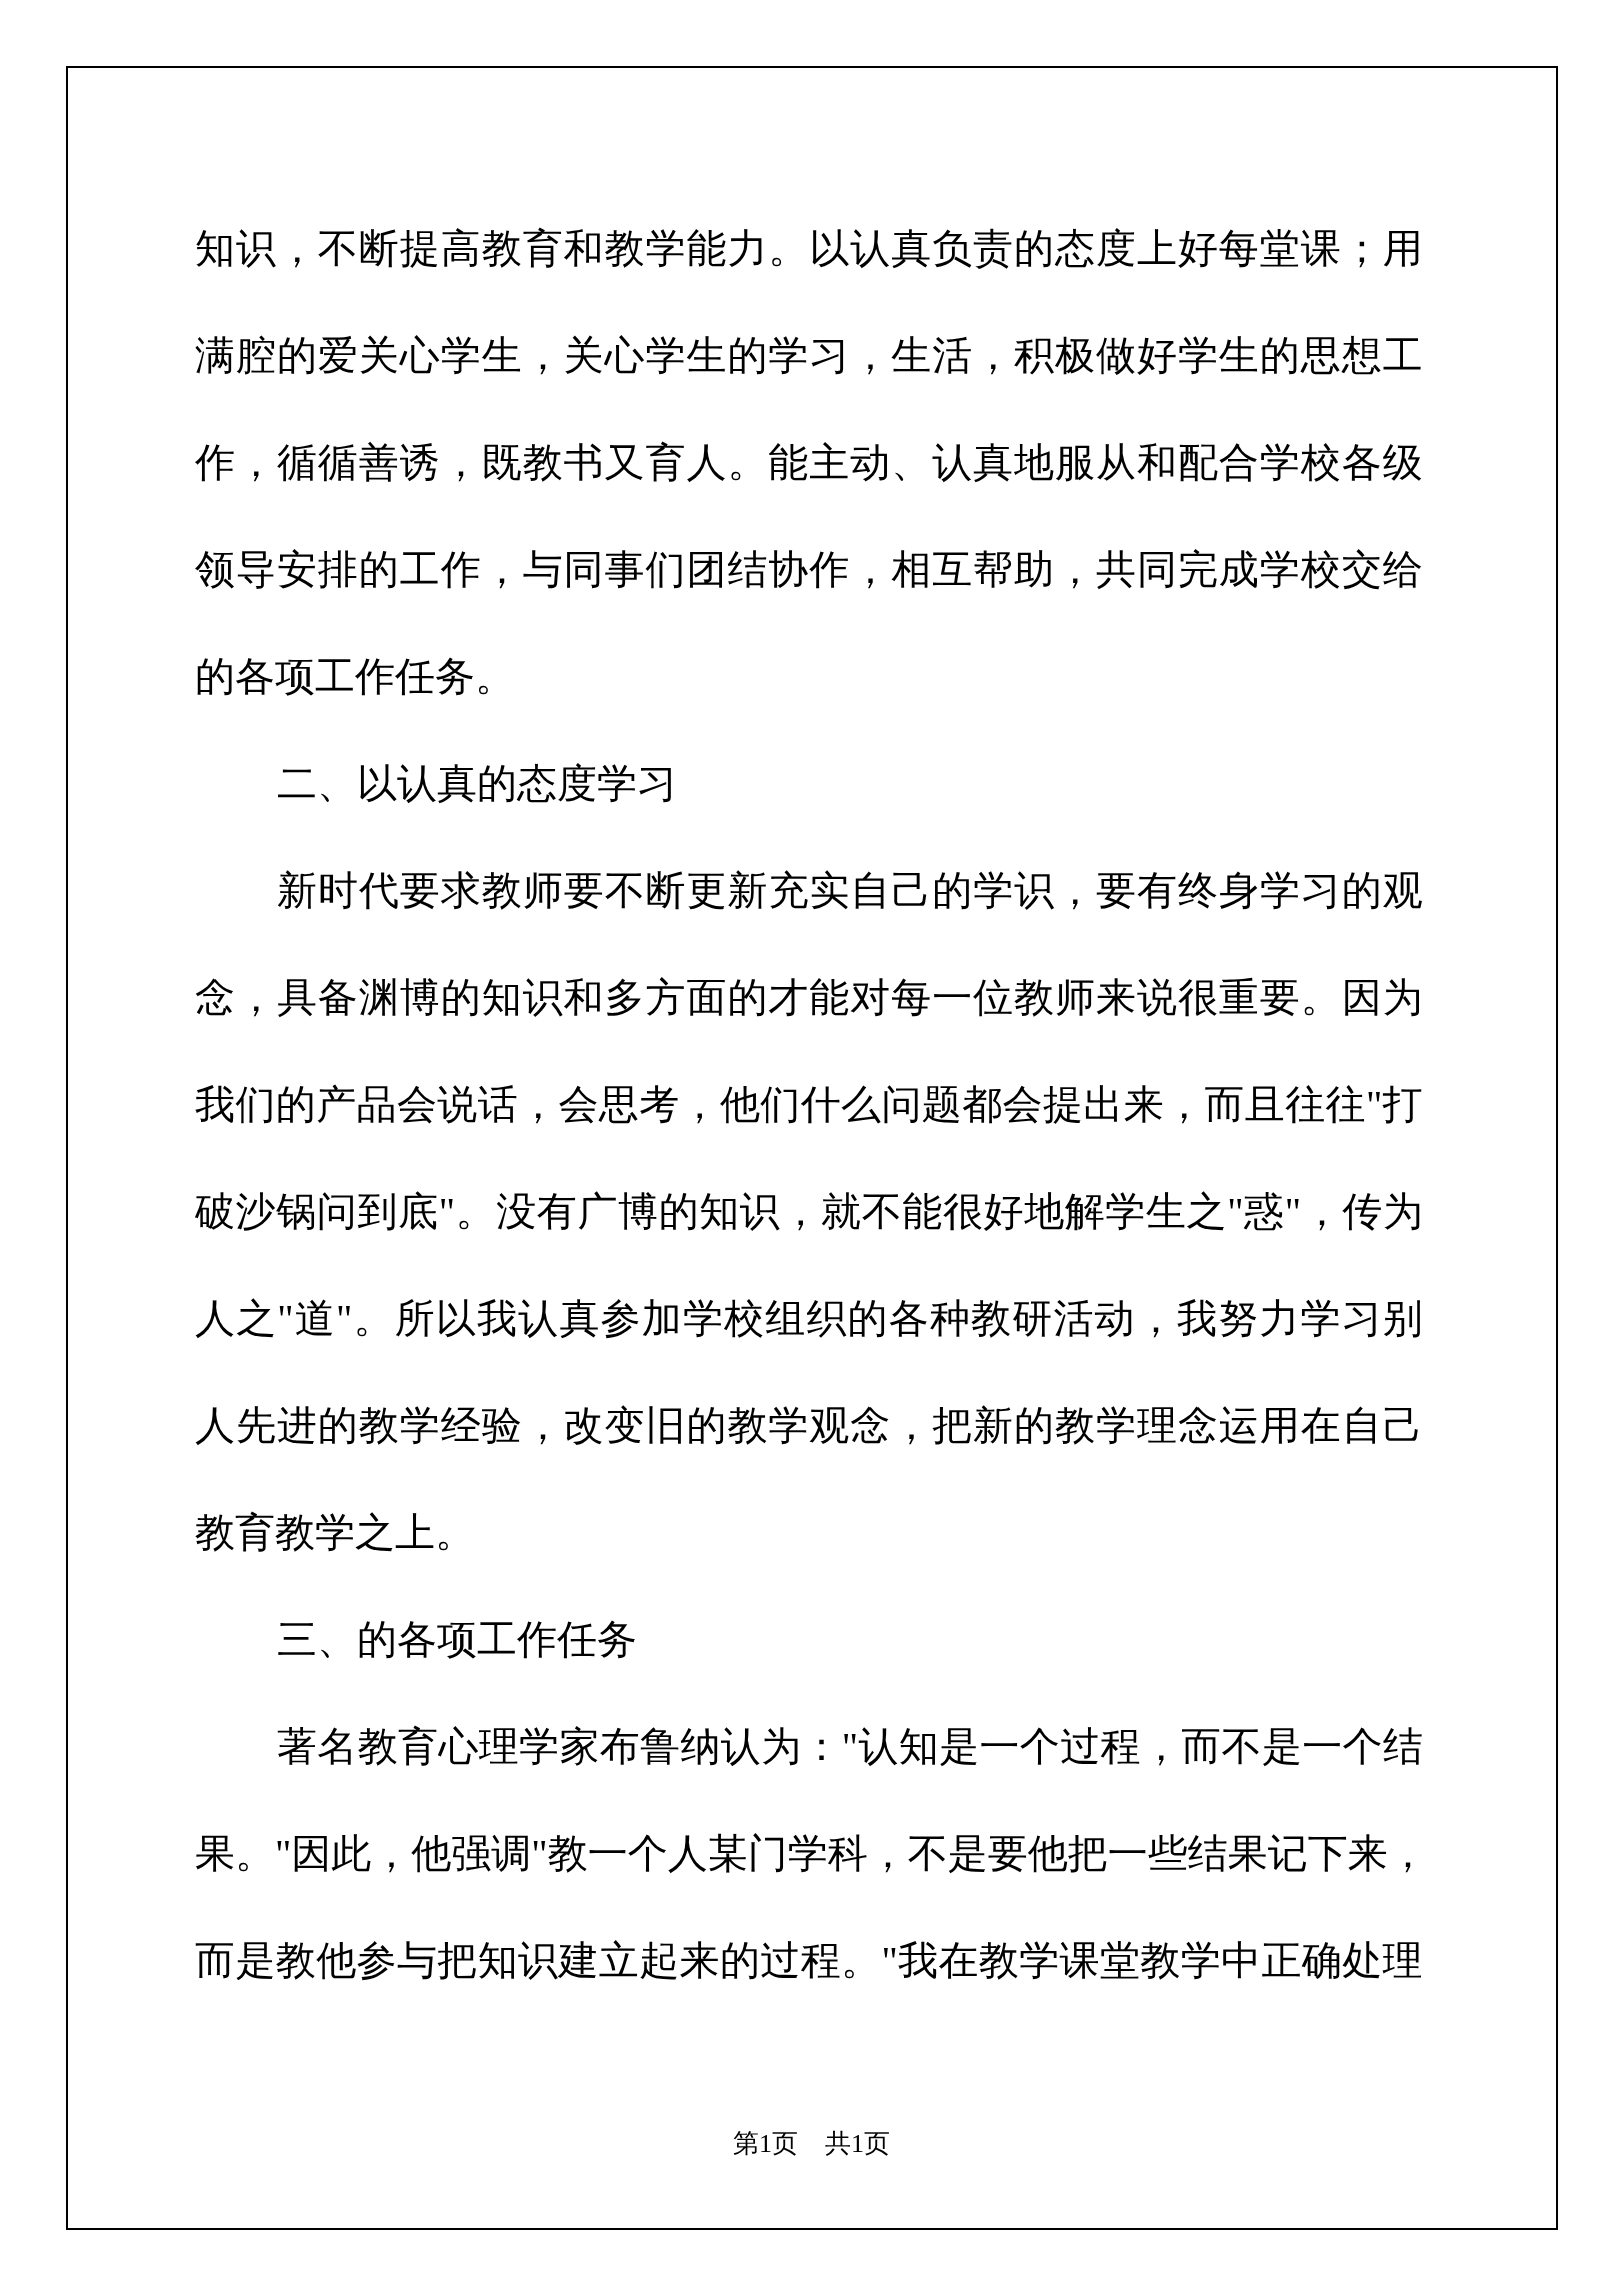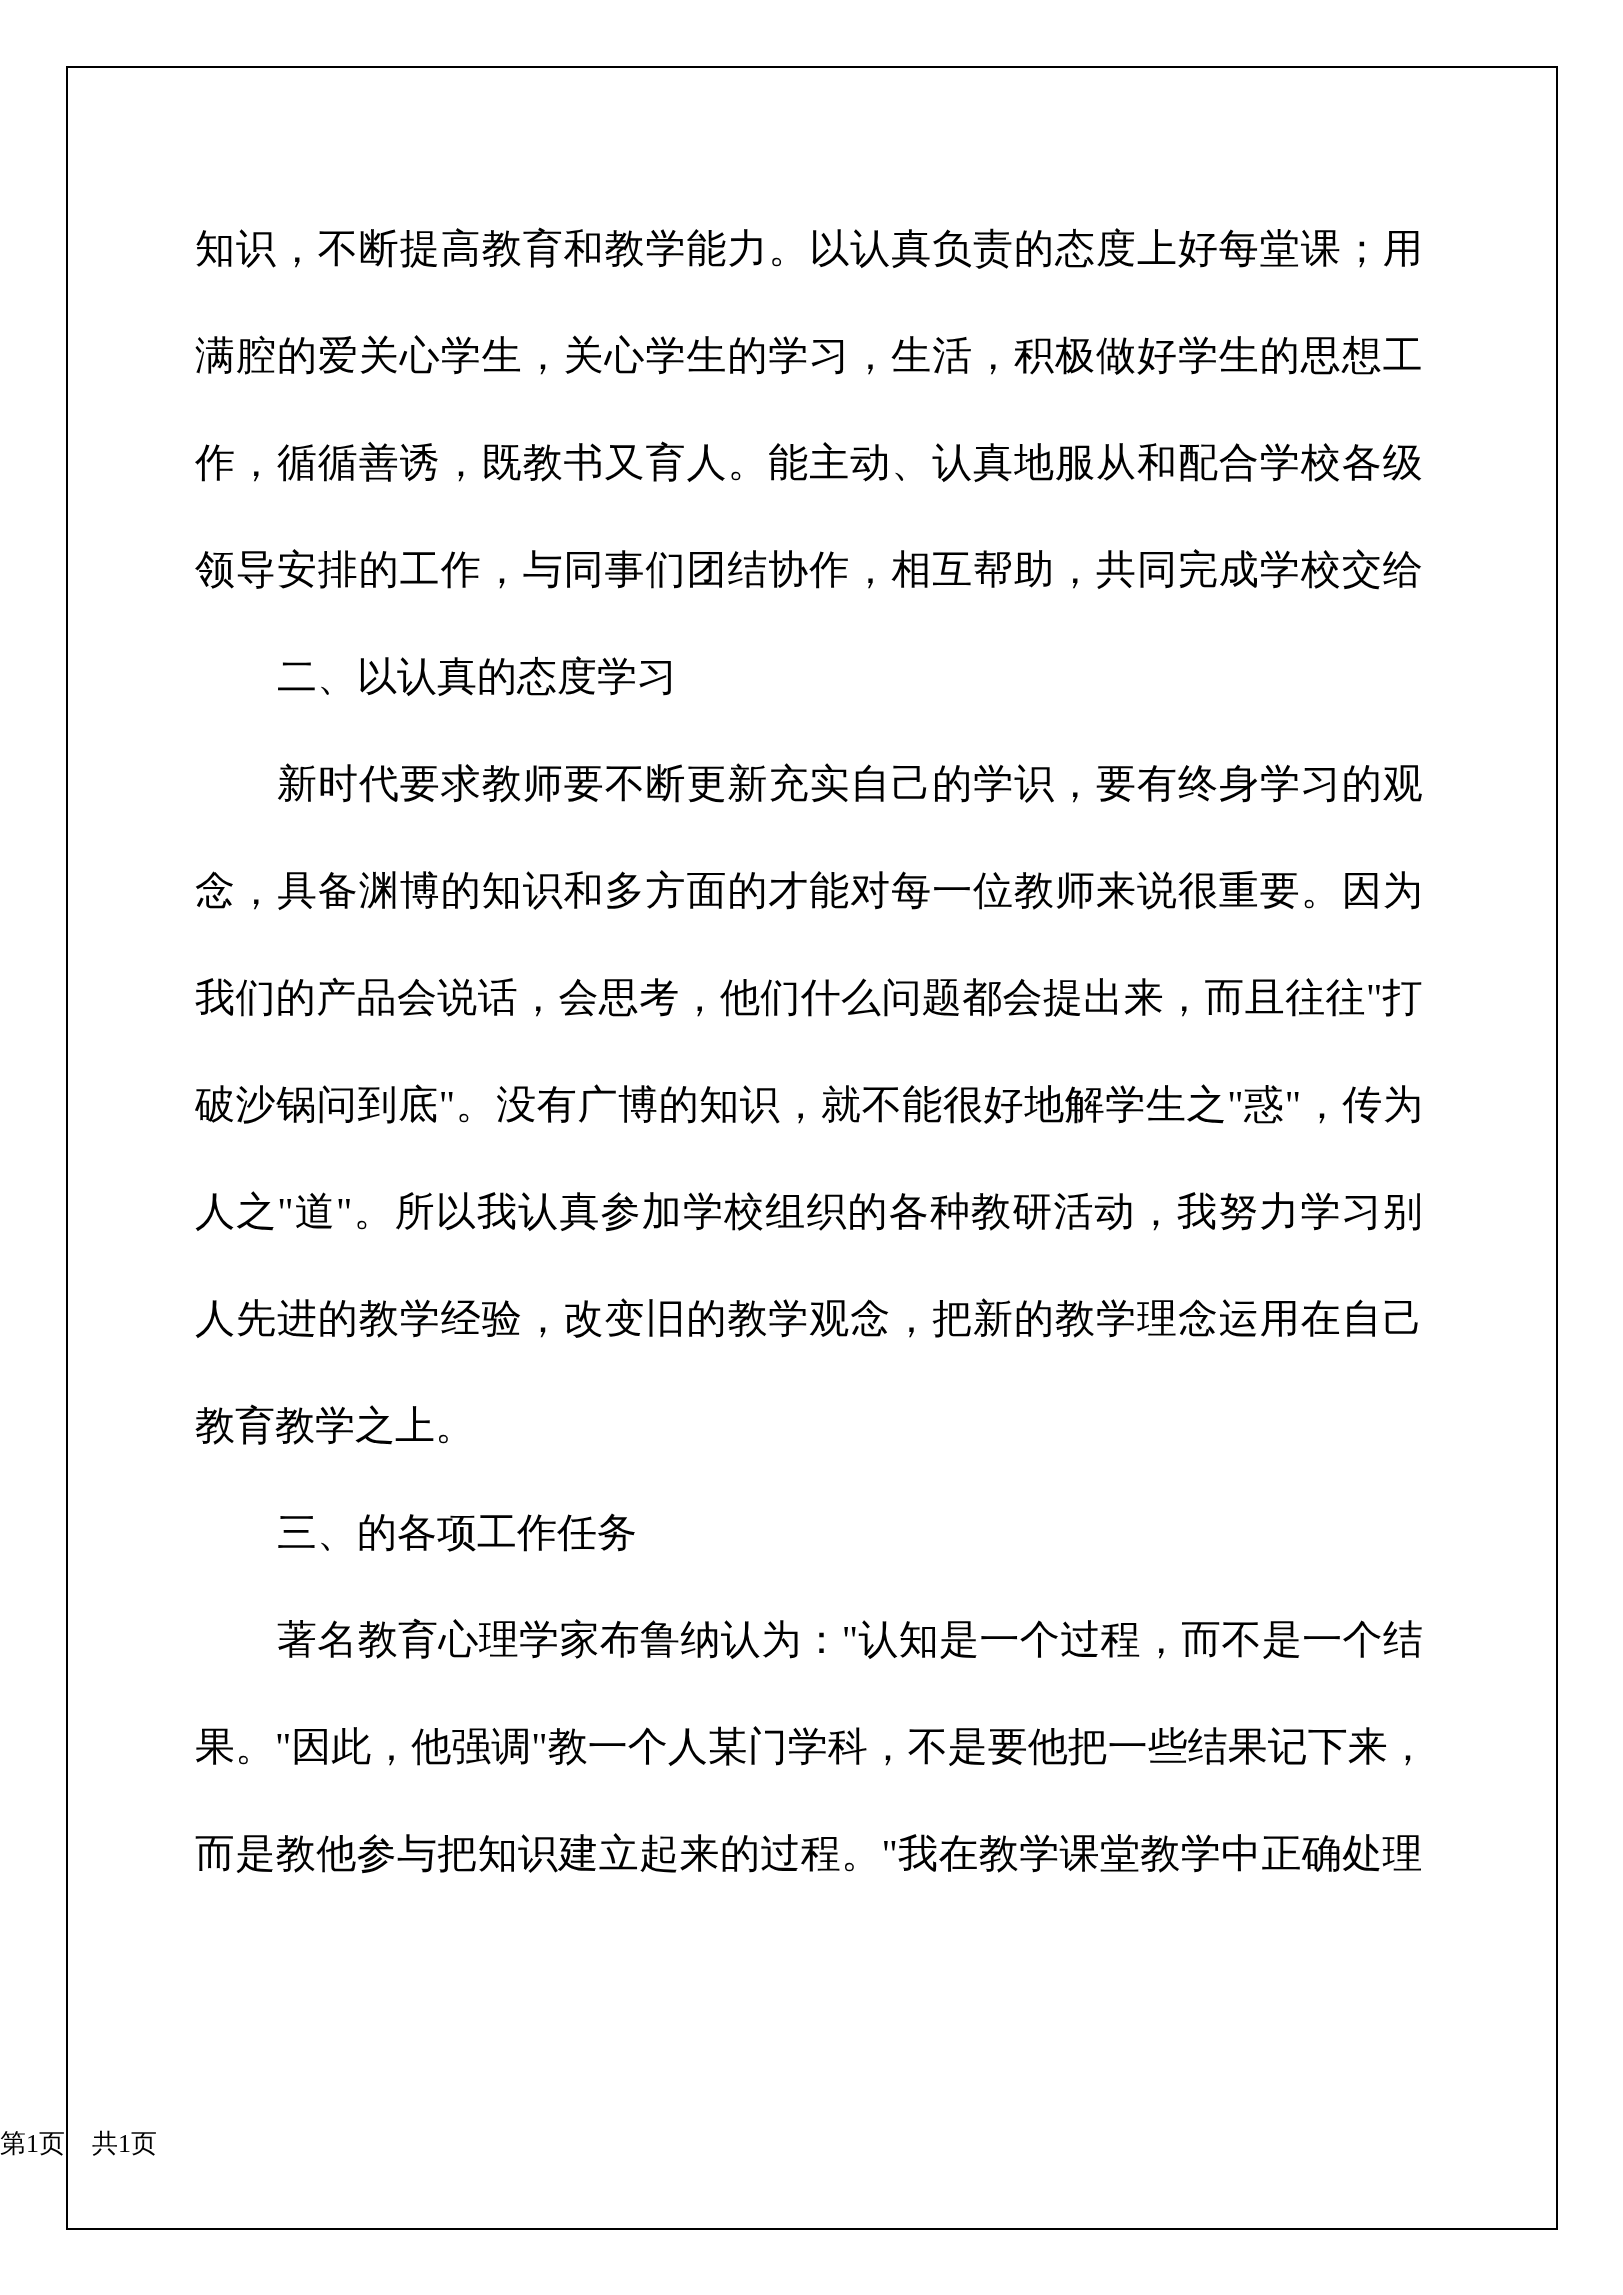--- a/index.html
+++ b/index.html
@@ -41,39 +41,41 @@
   }
   .line.indent {
     padding-left: 82px;
     font-family: Liberation Serif, serif;
   }
   .footer {
     position: absolute;
     left: 0;
     top: 2127px;
     width: 1623px;
+    text-align: center;
     font-size: 26px;
     line-height: 33px;
     color: #000000;
   }
   .footer-spacer {
     display: inline-block;
     width: 27px;
   }
 </style>
 </head>
 <body style="background: rgb(255, 255, 255); color: rgb(0, 0, 0);">
 
 <div class="page">
   <div class="frame" style="border-color: rgb(0, 0, 0);"></div>
   <div class="text-block">
       <div class="line justify"><span>知</span><span>识</span><span>，</span><span>不</span><span>断</span><span>提</span><span>高</span><span>教</span><span>育</span><span>和</span><span>教</span><span>学</span><span>能</span><span>力</span><span>。</span><span>以</span><span>认</span><span>真</span><span>负</span><span>责</span><span>的</span><span>态</span><span>度</span><span>上</span><span>好</span><span>每</span><span>堂</span><span>课</span><span>；</span><span>用</span></div>
       <div class="line justify"><span>满</span><span>腔</span><span>的</span><span>爱</span><span>关</span><span>心</span><span>学</span><span>生</span><span>，</span><span>关</span><span>心</span><span>学</span><span>生</span><span>的</span><span>学</span><span>习</span><span>，</span><span>生</span><span>活</span><span>，</span><span>积</span><span>极</span><span>做</span><span>好</span><span>学</span><span>生</span><span>的</span><span>思</span><span>想</span><span>工</span></div>
       <div class="line justify"><span>作</span><span>，</span><span>循</span><span>循</span><span>善</span><span>诱</span><span>，</span><span>既</span><span>教</span><span>书</span><span>又</span><span>育</span><span>人</span><span>。</span><span>能</span><span>主</span><span>动</span><span>、</span><span>认</span><span>真</span><span>地</span><span>服</span><span>从</span><span>和</span><span>配</span><span>合</span><span>学</span><span>校</span><span>各</span><span>级</span></div>
       <div class="line justify"><span>领</span><span>导</span><span>安</span><span>排</span><span>的</span><span>工</span><span>作</span><span>，</span><span>与</span><span>同</span><span>事</span><span>们</span><span>团</span><span>结</span><span>协</span><span>作</span><span>，</span><span>相</span><span>互</span><span>帮</span><span>助</span><span>，</span><span>共</span><span>同</span><span>完</span><span>成</span><span>学</span><span>校</span><span>交</span><span>给</span></div>
+      <div class="line">的各项工作任务。</div>
       <div class="line indent">二、以认真的态度学习</div>
       <div class="line indent justify"><span>新</span><span>时</span><span>代</span><span>要</span><span>求</span><span>教</span><span>师</span><span>要</span><span>不</span><span>断</span><span>更</span><span>新</span><span>充</span><span>实</span><span>自</span><span>己</span><span>的</span><span>学</span><span>识</span><span>，</span><span>要</span><span>有</span><span>终</span><span>身</span><span>学</span><span>习</span><span>的</span><span>观</span></div>
       <div class="line justify"><span>念</span><span>，</span><span>具</span><span>备</span><span>渊</span><span>博</span><span>的</span><span>知</span><span>识</span><span>和</span><span>多</span><span>方</span><span>面</span><span>的</span><span>才</span><span>能</span><span>对</span><span>每</span><span>一</span><span>位</span><span>教</span><span>师</span><span>来</span><span>说</span><span>很</span><span>重</span><span>要</span><span>。</span><span>因</span><span>为</span></div>
       <div class="line justify"><span>我</span><span>们</span><span>的</span><span>产</span><span>品</span><span>会</span><span>说</span><span>话</span><span>，</span><span>会</span><span>思</span><span>考</span><span>，</span><span>他</span><span>们</span><span>什</span><span>么</span><span>问</span><span>题</span><span>都</span><span>会</span><span>提</span><span>出</span><span>来</span><span>，</span><span>而</span><span>且</span><span>往</span><span>往</span><span>"</span><span>打</span></div>
       <div class="line justify"><span>破</span><span>沙</span><span>锅</span><span>问</span><span>到</span><span>底</span><span>"</span><span>。</span><span>没</span><span>有</span><span>广</span><span>博</span><span>的</span><span>知</span><span>识</span><span>，</span><span>就</span><span>不</span><span>能</span><span>很</span><span>好</span><span>地</span><span>解</span><span>学</span><span>生</span><span>之</span><span>"</span><span>惑</span><span>"</span><span>，</span><span>传</span><span>为</span></div>
       <div class="line justify"><span>人</span><span>之</span><span>"</span><span>道</span><span>"</span><span>。</span><span>所</span><span>以</span><span>我</span><span>认</span><span>真</span><span>参</span><span>加</span><span>学</span><span>校</span><span>组</span><span>织</span><span>的</span><span>各</span><span>种</span><span>教</span><span>研</span><span>活</span><span>动</span><span>，</span><span>我</span><span>努</span><span>力</span><span>学</span><span>习</span><span>别</span></div>
       <div class="line justify"><span>人</span><span>先</span><span>进</span><span>的</span><span>教</span><span>学</span><span>经</span><span>验</span><span>，</span><span>改</span><span>变</span><span>旧</span><span>的</span><span>教</span><span>学</span><span>观</span><span>念</span><span>，</span><span>把</span><span>新</span><span>的</span><span>教</span><span>学</span><span>理</span><span>念</span><span>运</span><span>用</span><span>在</span><span>自</span><span>己</span></div>
       <div class="line">教育教学之上。</div>
       <div class="line indent">三、的各项工作任务</div>
       <div class="line indent justify"><span>著</span><span>名</span><span>教</span><span>育</span><span>心</span><span>理</span><span>学</span><span>家</span><span>布</span><span>鲁</span><span>纳</span><span>认</span><span>为</span><span>：</span><span>"</span><span>认</span><span>知</span><span>是</span><span>一</span><span>个</span><span>过</span><span>程</span><span>，</span><span>而</span><span>不</span><span>是</span><span>一</span><span>个</span><span>结</span></div>

